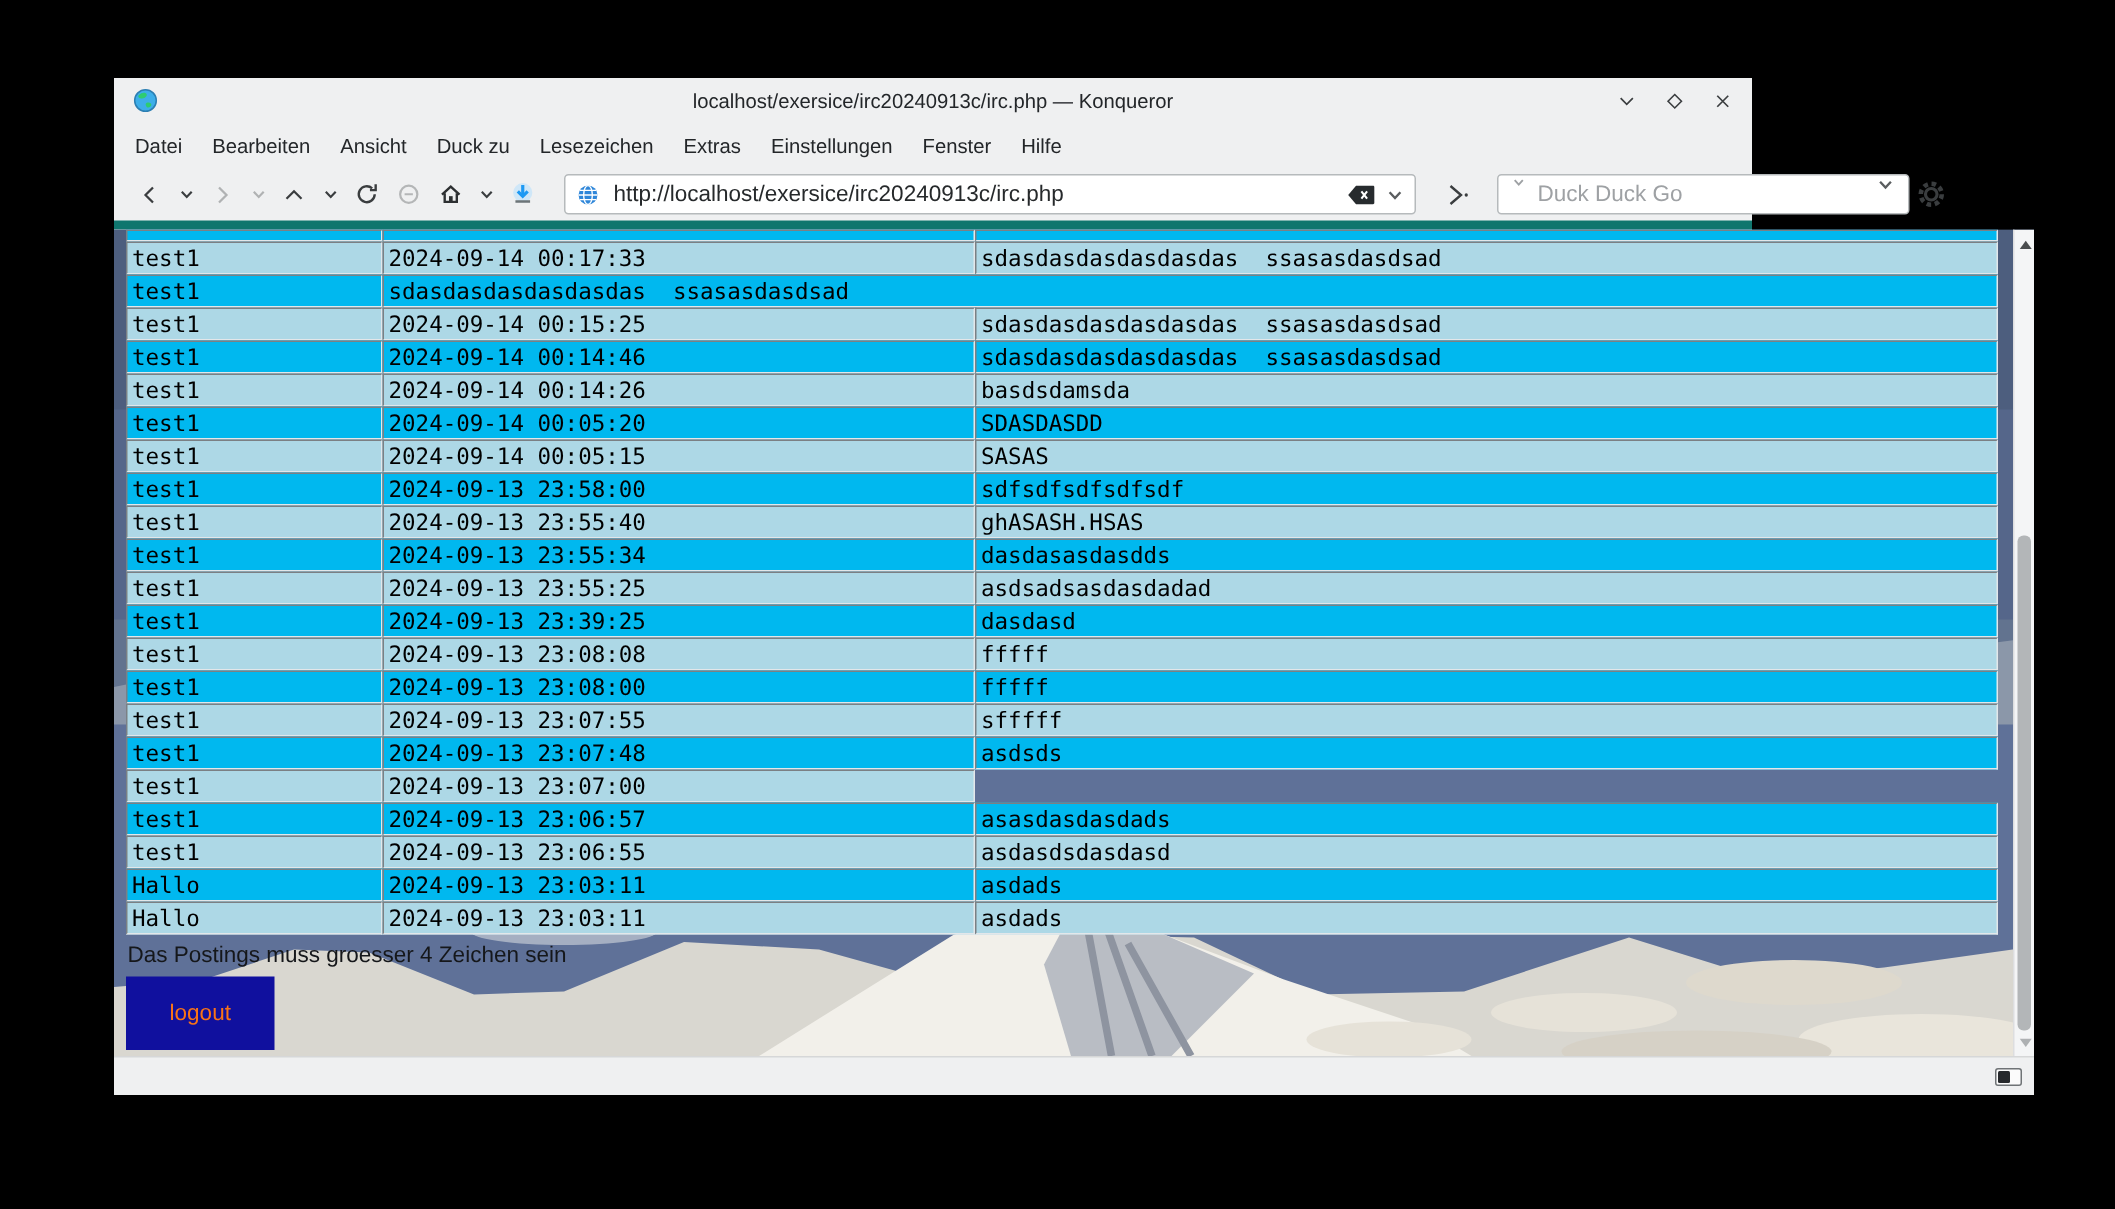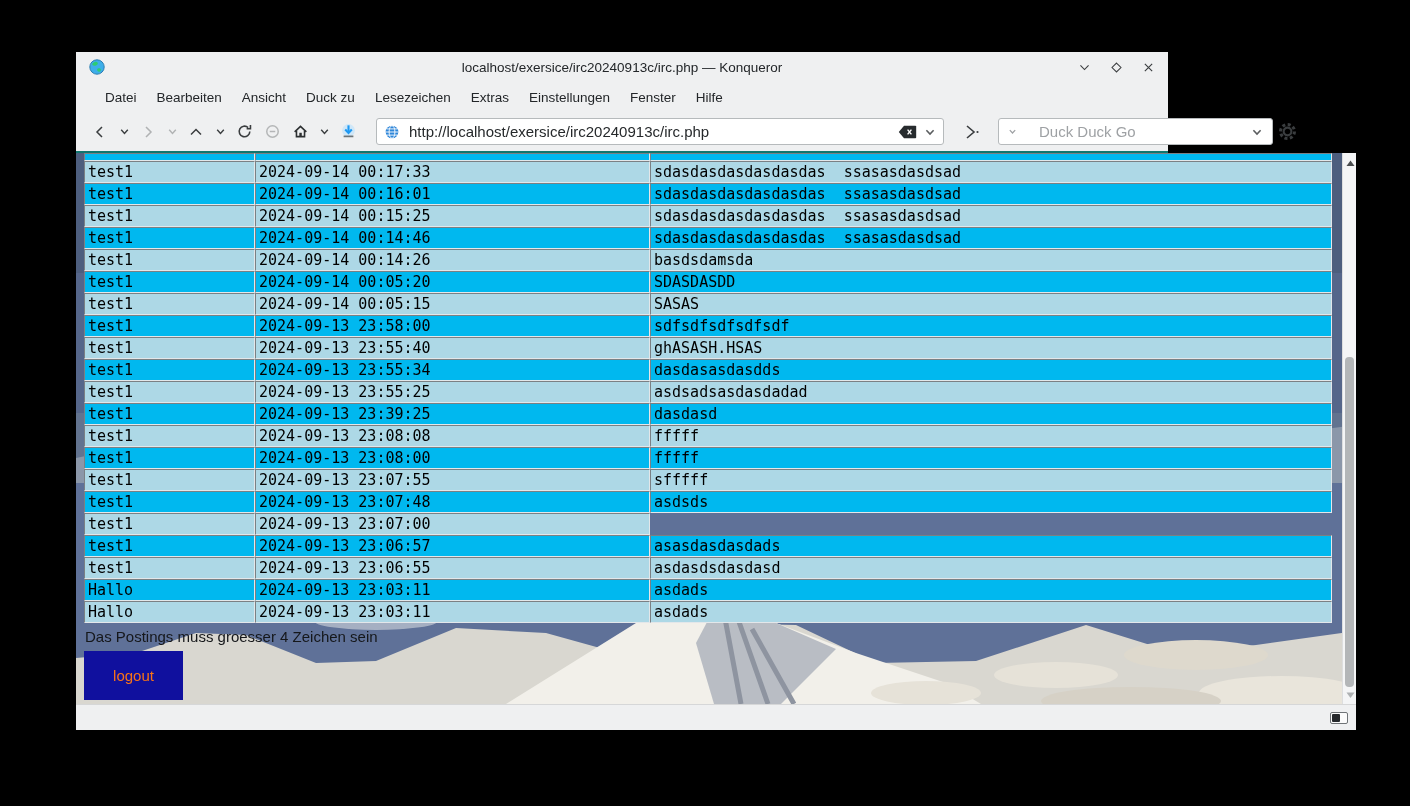--- a/index.html
+++ b/index.html
@@ -11,34 +11,34 @@
   .window { position:absolute; left:76px; top:52px; width:1092px; height:678px; background:#eff0f1; }
 
   
   .titlebar { height:30px; display:flex; align-items:center; padding:0 12px; position:relative; }
   .title { position:absolute; left:0; right:0; text-align:center; font-size:13.5px; color:#232629; }
   .app-icon { width:18px; height:18px; z-index:1; }
   .win-controls { margin-left:auto; display:flex; gap:17px; z-index:1; align-items:center; }
   .win-btn { width:15px; height:15px; display:flex; align-items:center; justify-content:center; }
 
   
-  .menubar { height:30px; display:flex; align-items:center; padding:0 19px; font-size:13.5px; color:#232629; }
+  .menubar { height:30px; display:flex; align-items:center; padding:0 4px; font-size:13.5px; color:#232629; }
   .menu-item { padding:5px 10px; border-radius:3px; cursor:default; }
 
   
-  .toolbar { height:41px; display:flex; align-items:center; padding:0 10px; border-bottom:2px solid #0f766e; }
+  .toolbar { height:41px; display:flex; align-items:center; padding:0 10px; border-bottom:6px solid #0f766e; }
   .tbtn { width:28px; height:28px; display:flex; align-items:center; justify-content:center; flex:none; }
   .dd { width:20px; }
   .urlbox { display:flex; align-items:center; width:568px; height:27px; margin-left:14px;
             background:#fff; border:1px solid #b6babc; border-radius:3px; padding:0 7px; gap:7px; flex:none; }
   .url-input { flex:1; border:none; outline:none; background:transparent; font-size:15px; color:#26292b;
                font-family:"Liberation Sans", sans-serif; min-width:0; }
   .gobtn { margin-left:14px; }
-  .searchbox { display:flex; align-items:center; width:275px; height:27px; margin-left:12px;
-               background:#fff; border:1px solid #b6babc; border-radius:3px; padding:0 9px; gap:20px; flex:none; }
+  .searchbox { display:flex; width:275px; height:27px; margin-left:12px;
+               background:#fff; border:1px solid #b6babc; border-radius:3px; padding:0 9px; gap:6px; flex:none; }
   .search-input { flex:1; border:none; outline:none; background:transparent; font-size:15px; color:#26292b;
                   font-family:"Liberation Sans", sans-serif; min-width:0; }
   .search-input::placeholder { color:#9ea1a4; }
   .gearbtn { margin-left:auto; }
 
   
   .viewport { position:absolute; top:101px; left:0; width:1280px; height:551px; overflow:hidden; background:#62739
 0; }
   .bg-svg { position:absolute; left:0; top:0; width:1280px; height:551px; }
   .page { position:absolute; left:0; top:0; width:1266px; }
@@ -266,21 +266,20 @@
               <div class="tcell c1"></div>
               <div class="tcell c2"></div>
             </div>
             <div class="trow light">
               <div class="tcell c0">test1</div>
               <div class="tcell c1">2024-09-14 00:17:33</div>
               <div class="tcell c2">sdasdasdasdasdasdas  ssasasdasdsad</div>
             </div>
             <div class="trow bright">
               <div class="tcell c0">test1</div>
-              <div class="tcell c1">2024-09-14 00:16:01</div>
               <div class="tcell c2">sdasdasdasdasdasdas  ssasasdasdsad</div>
             </div>
             <div class="trow light">
               <div class="tcell c0">test1</div>
               <div class="tcell c1">2024-09-14 00:15:25</div>
               <div class="tcell c2">sdasdasdasdasdasdas  ssasasdasdsad</div>
             </div>
             <div class="trow bright">
               <div class="tcell c0">test1</div>
               <div class="tcell c1">2024-09-14 00:14:46</div>

